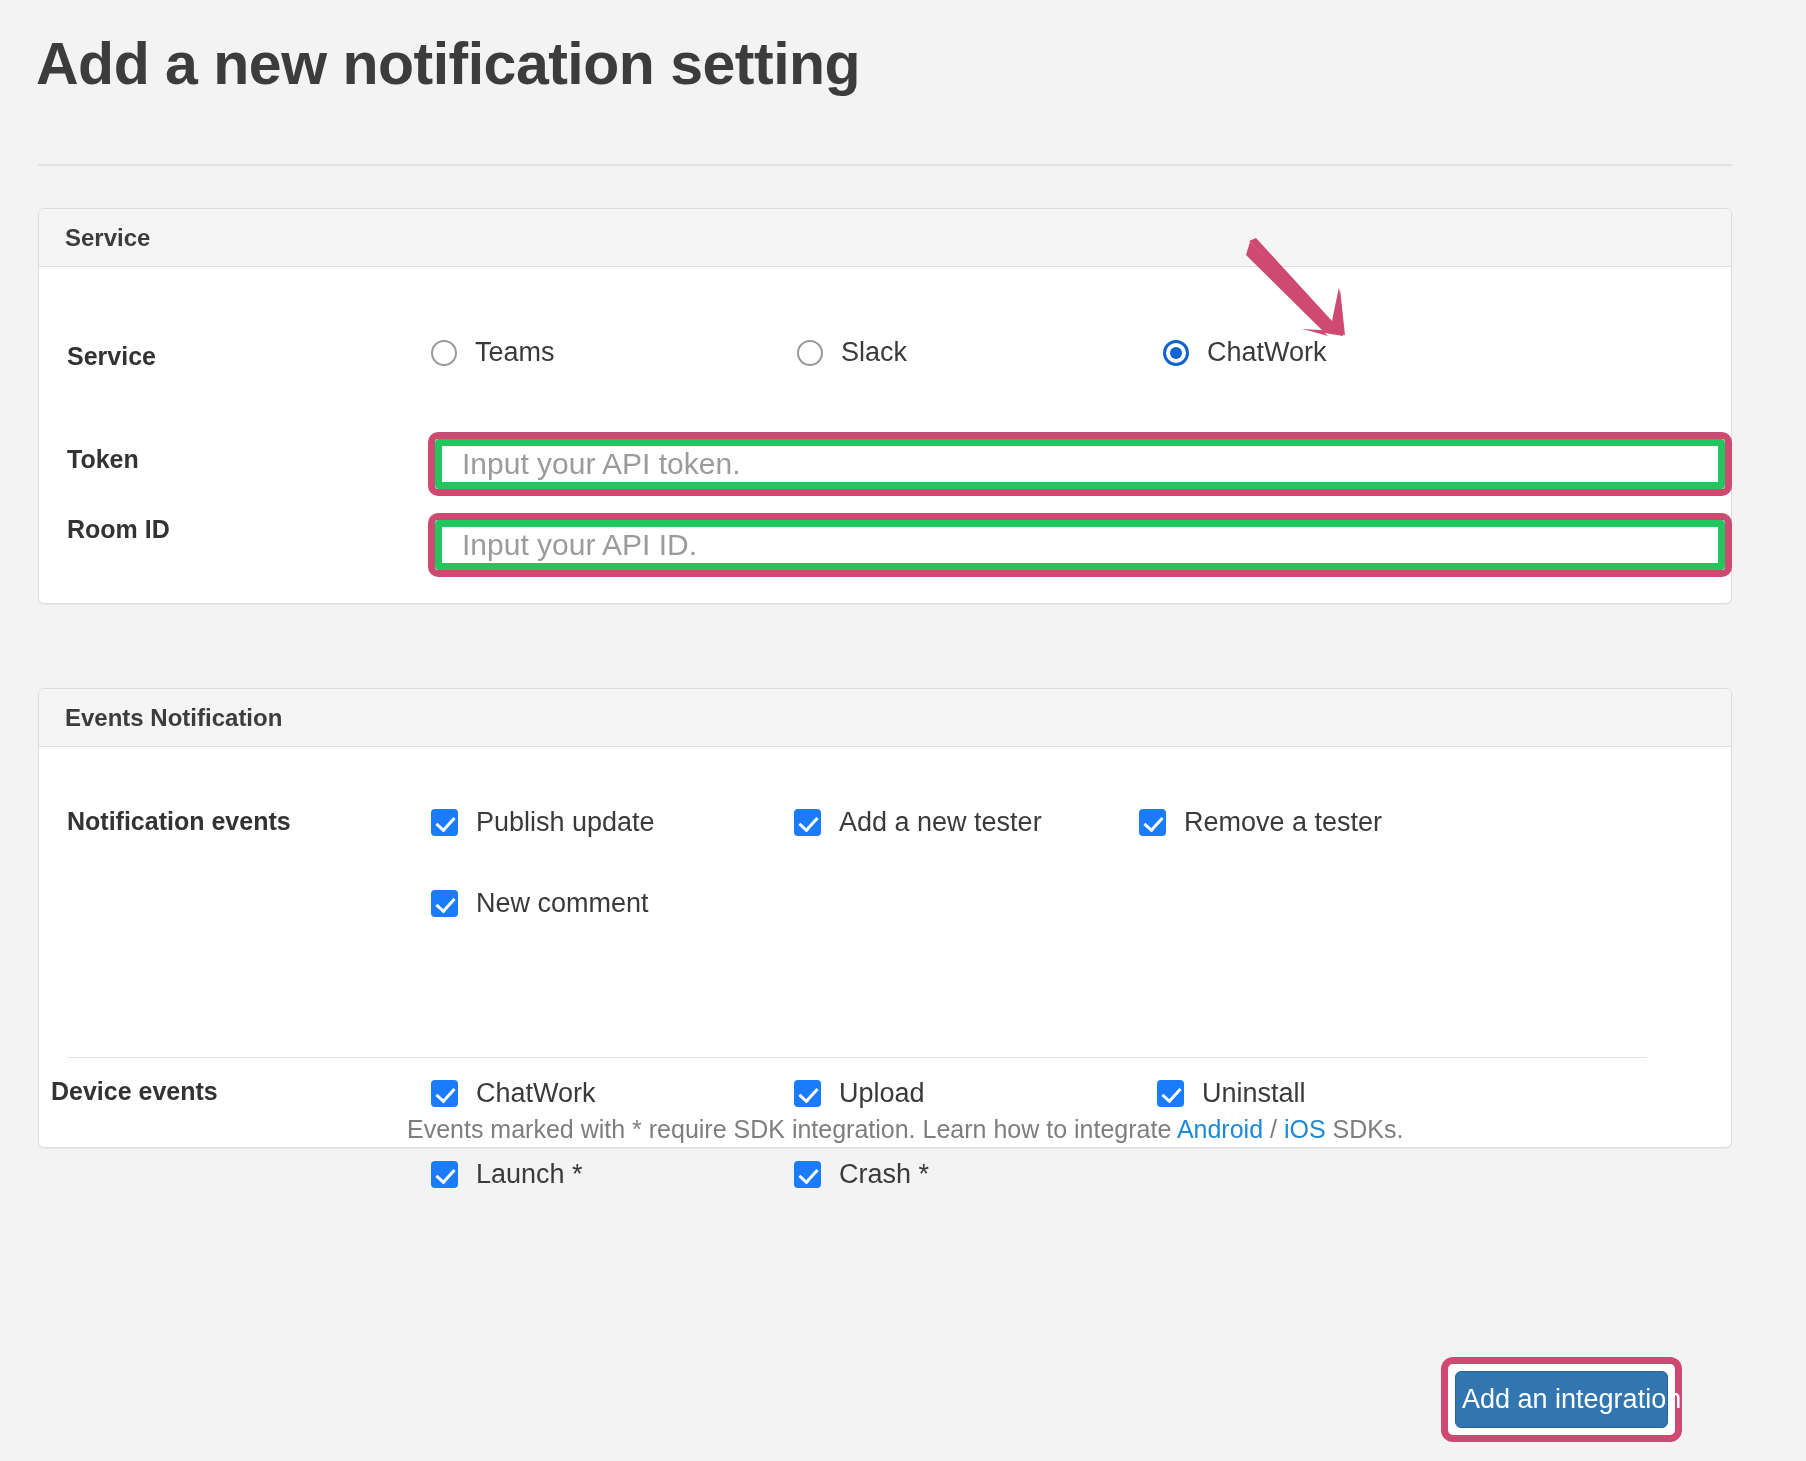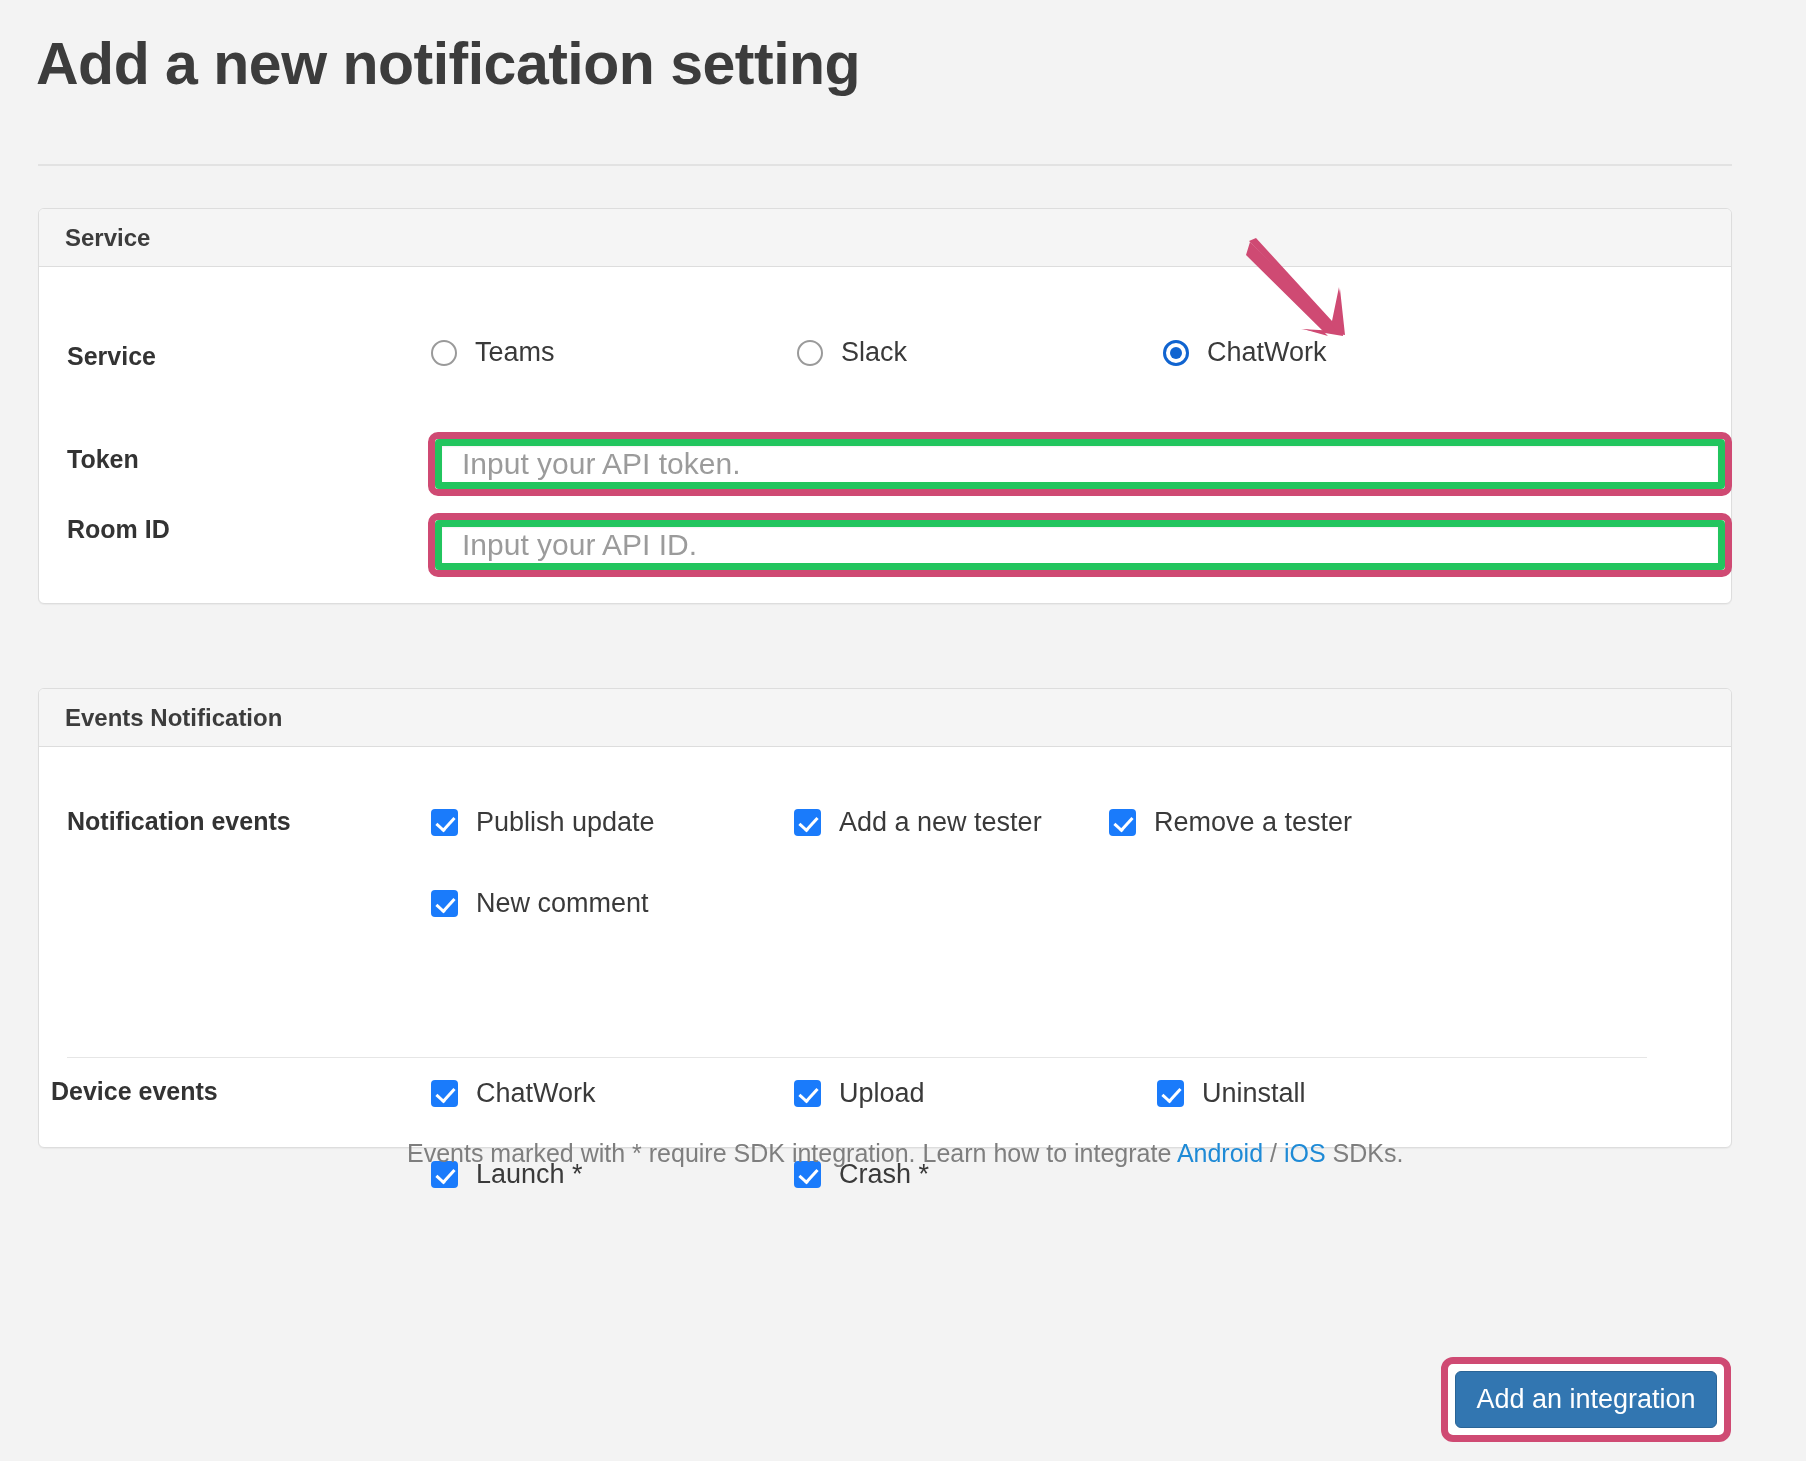--- a/index.html
+++ b/index.html
@@ -171,33 +171,32 @@
     height: 1px;
     background: #e6e6e6;
   }
   .footnote {
     position: absolute;
     left: 368px;
     top: 368px;
     font-size: 25px;
     color: #7e7e7e;
     white-space: nowrap;
-    margin-top: 24px;
   }
   .footnote a {
     color: #1e8ad6;
     text-decoration: none;
   }
 
   
   #submit-hl {
     position: absolute;
     left: 1441px;
     top: 1357px;
-    width: 290px;
+    width: 241px;
     height: 85px;
     border: 7px solid #cf4a73;
     border-radius: 12px;
     background: #ffffff;
     padding: 7px;
   }
   .btn-primary {
     width: 100%;
     height: 100%;
     background: #3276b1;
@@ -273,21 +272,21 @@
       <div class="row-label" style="left:28px; top:60px;">Notification events</div>
 
       <div class="check-item" style="left:392px; top:60px;">
         <span class="check-mark"></span>
         <span class="check-label">Publish update</span>
       </div>
       <div class="check-item" style="left:755px; top:60px;">
         <span class="check-mark"></span>
         <span class="check-label">Add a new tester</span>
       </div>
-      <div class="check-item" style="left:1058px; top:60px;padding-left:12px;">
+      <div class="check-item" style="left:1088px; top:60px;padding-left:12px;">
         <span class="check-mark"></span>
         <span class="check-label">Remove a tester</span>
       </div>
       <div class="check-item" style="left:392px; top:141px;">
         <span class="check-mark"></span>
         <span class="check-label">New comment</span>
       </div>
 
       <div class="inner-divider"></div>
 

